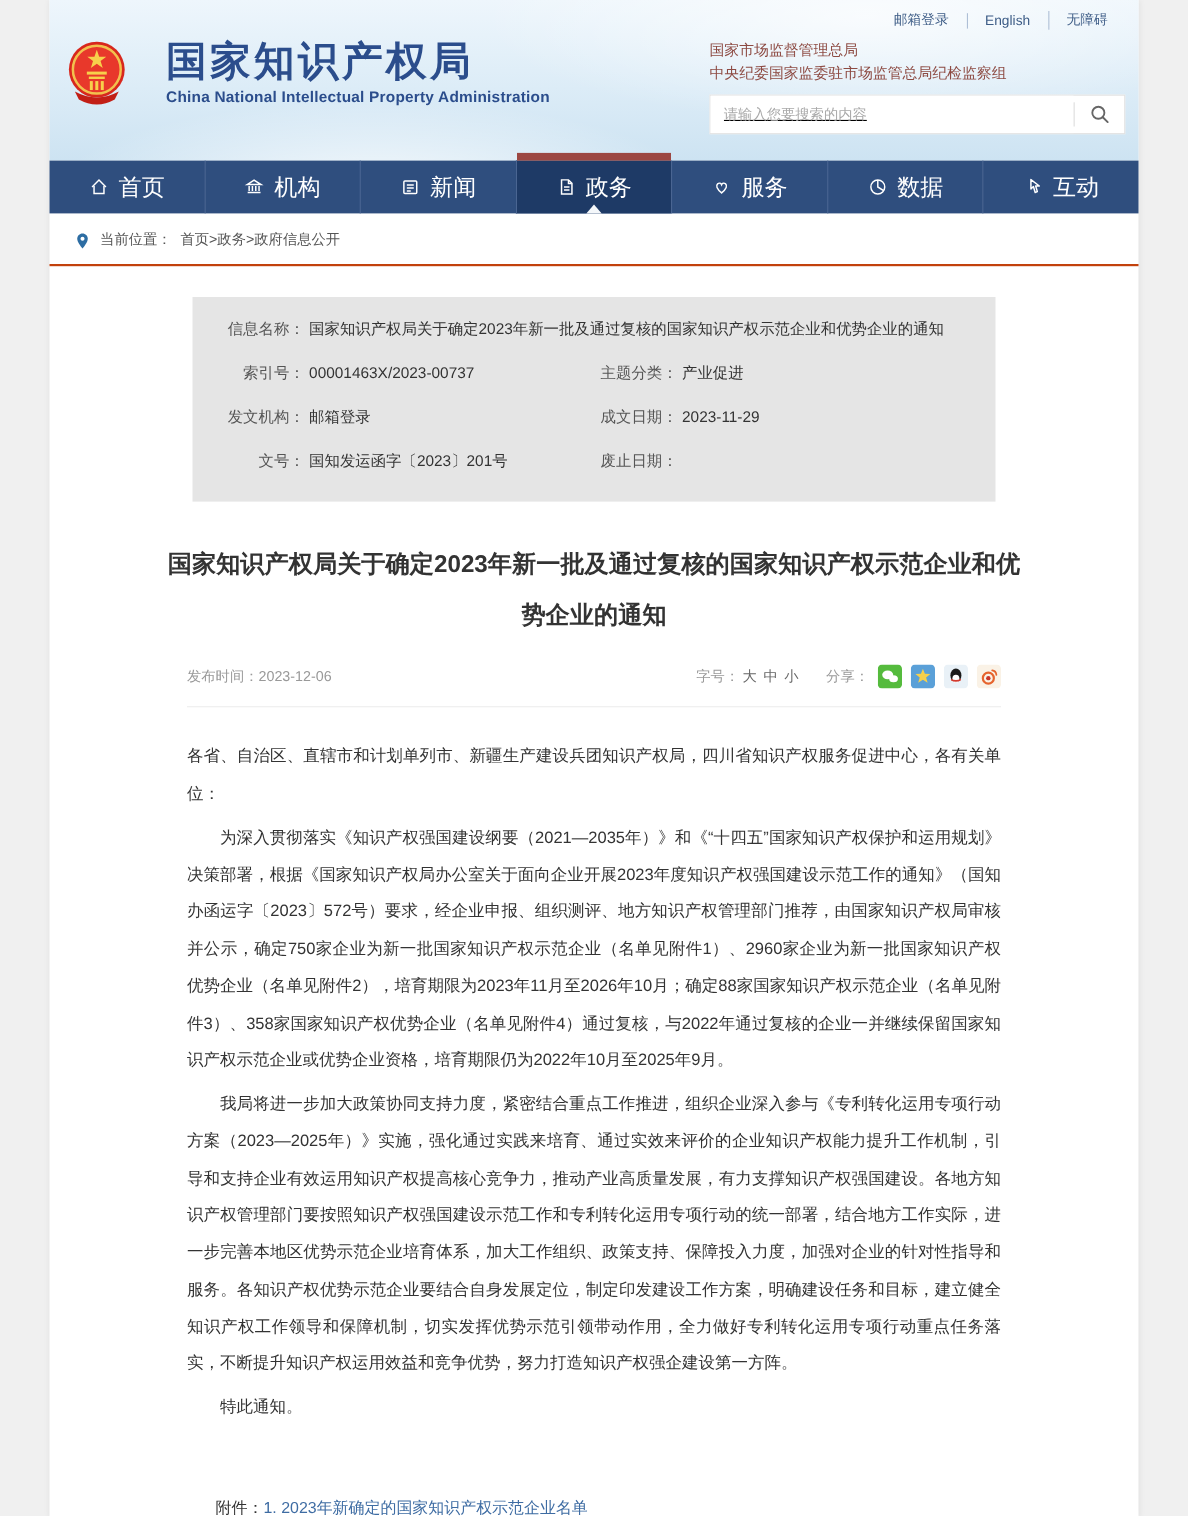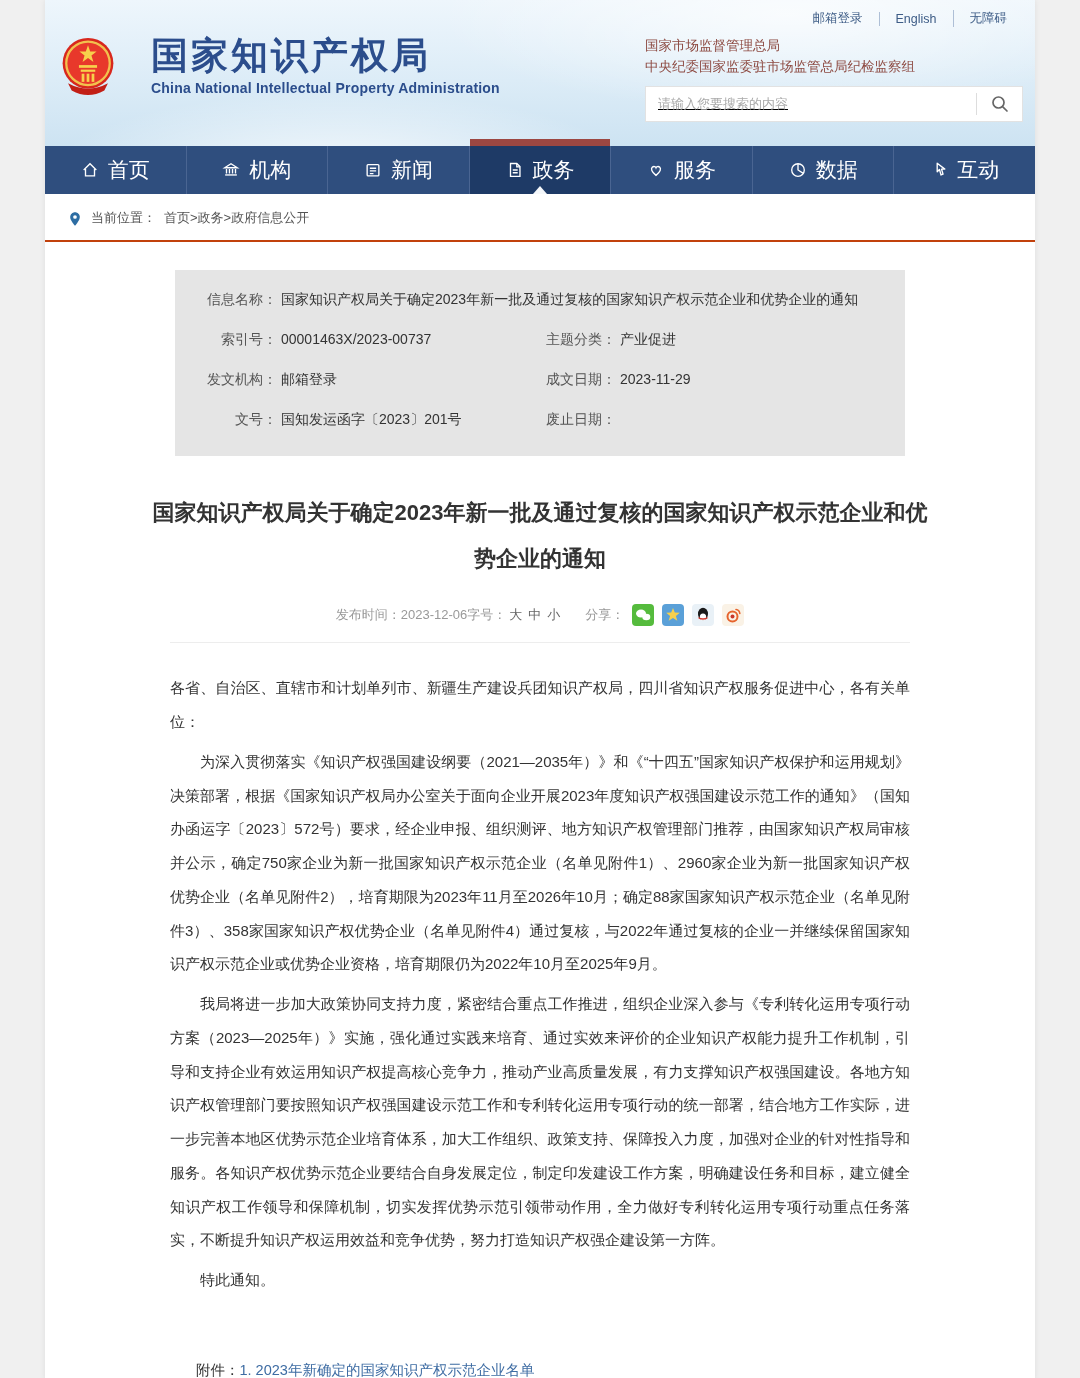--- a/index.html
+++ b/index.html
@@ -46,21 +46,21 @@
 
   
   .info-table { width:730px; margin:28px auto 6px; background:#e5e5e5; padding:10px 26px 16px; font-size:14px; }
   .info-row { display:flex; padding:11px 0; }
   .info-cell { display:flex; flex:1; }
   .info-label { color:#555; min-width:76px; text-align:right; flex-shrink:0; }
   .info-value { color:#333; padding-left:4px; }
 
   
   .article-title { width:790px; margin:34px auto 0; font-size:22px; font-weight:bold; color:#333; text-align:center; line-height:2.1; }
-  .meta-row { width:740px; margin:22px auto 0; display:flex; justify-content:center; align-items:center; font-size:13px; color:#999; padding-bottom:16px; border-bottom:1px solid #ededed; }
+  .meta-row { width:740px; margin:22px auto 0; display:flex; justify-content:space-between; align-items:center; font-size:13px; color:#999; padding-bottom:16px; border-bottom:1px solid #ededed; }
   .meta-right { display:flex; align-items:center; }
   .fontsize-opt { color:#666; cursor:pointer; text-decoration:none; padding:0 3px; }
   .share-label { margin-left:22px; }
   .share-icon { width:22px; height:22px; display:inline-flex; cursor:pointer; margin-left:8px; }
 
   .article-body { width:740px; margin:28px auto 0; }
   .article-body p { font-size:15px; color:#333; line-height:2.25; text-indent:2em; text-align:justify; margin-bottom:6px; }
   .article-body p.salutation { text-indent:0; }
   .article-body p.closing { margin-top:4px; }
 

